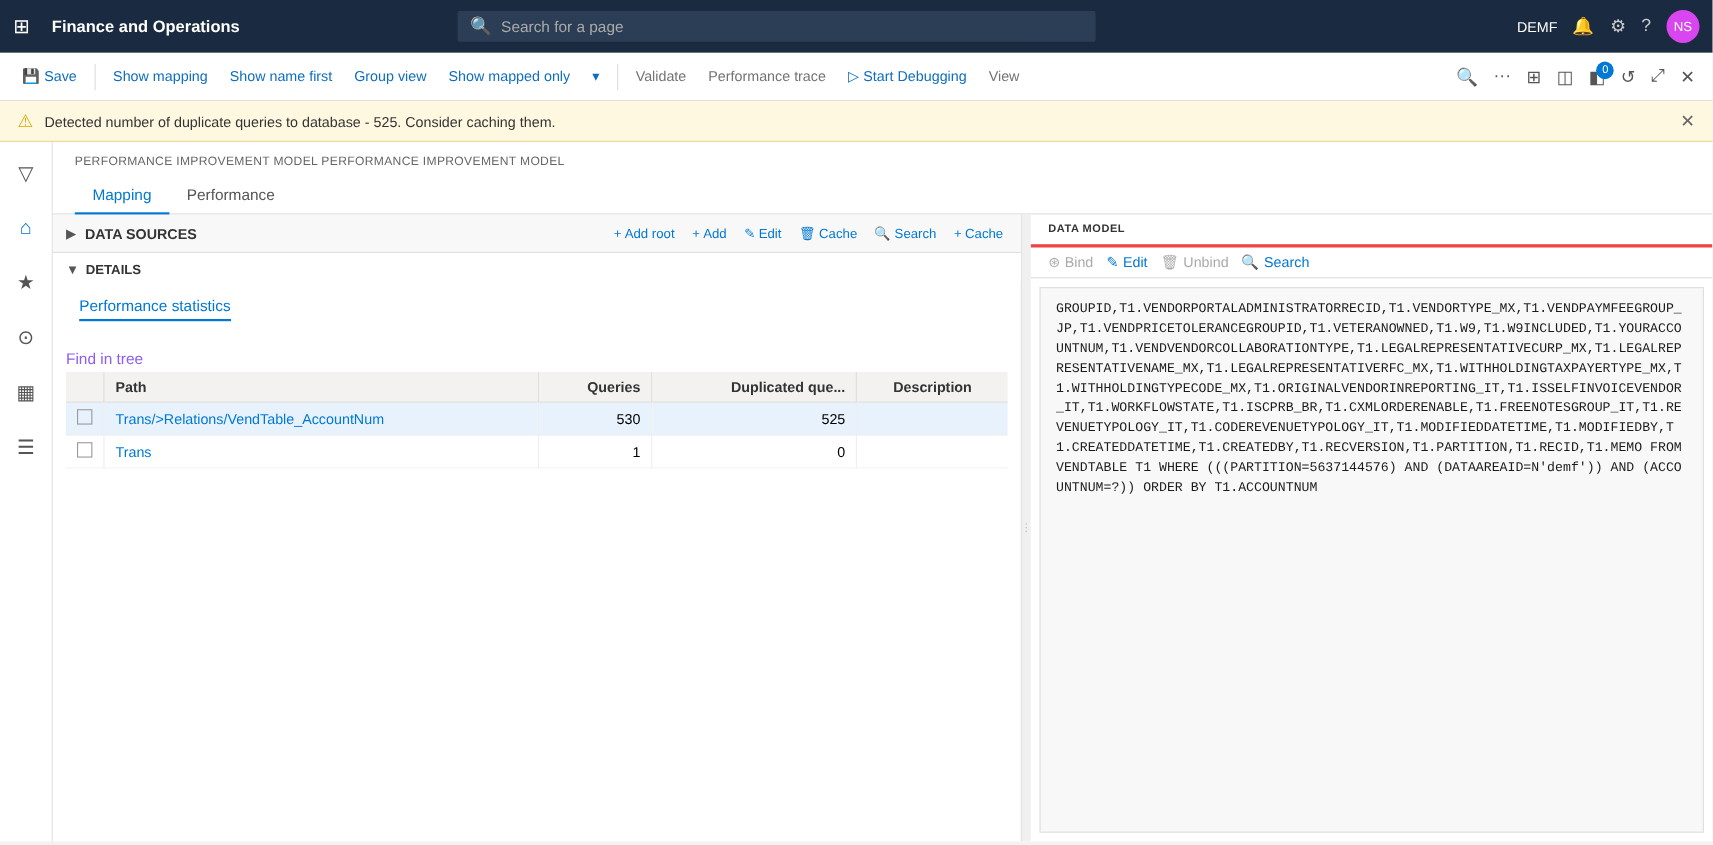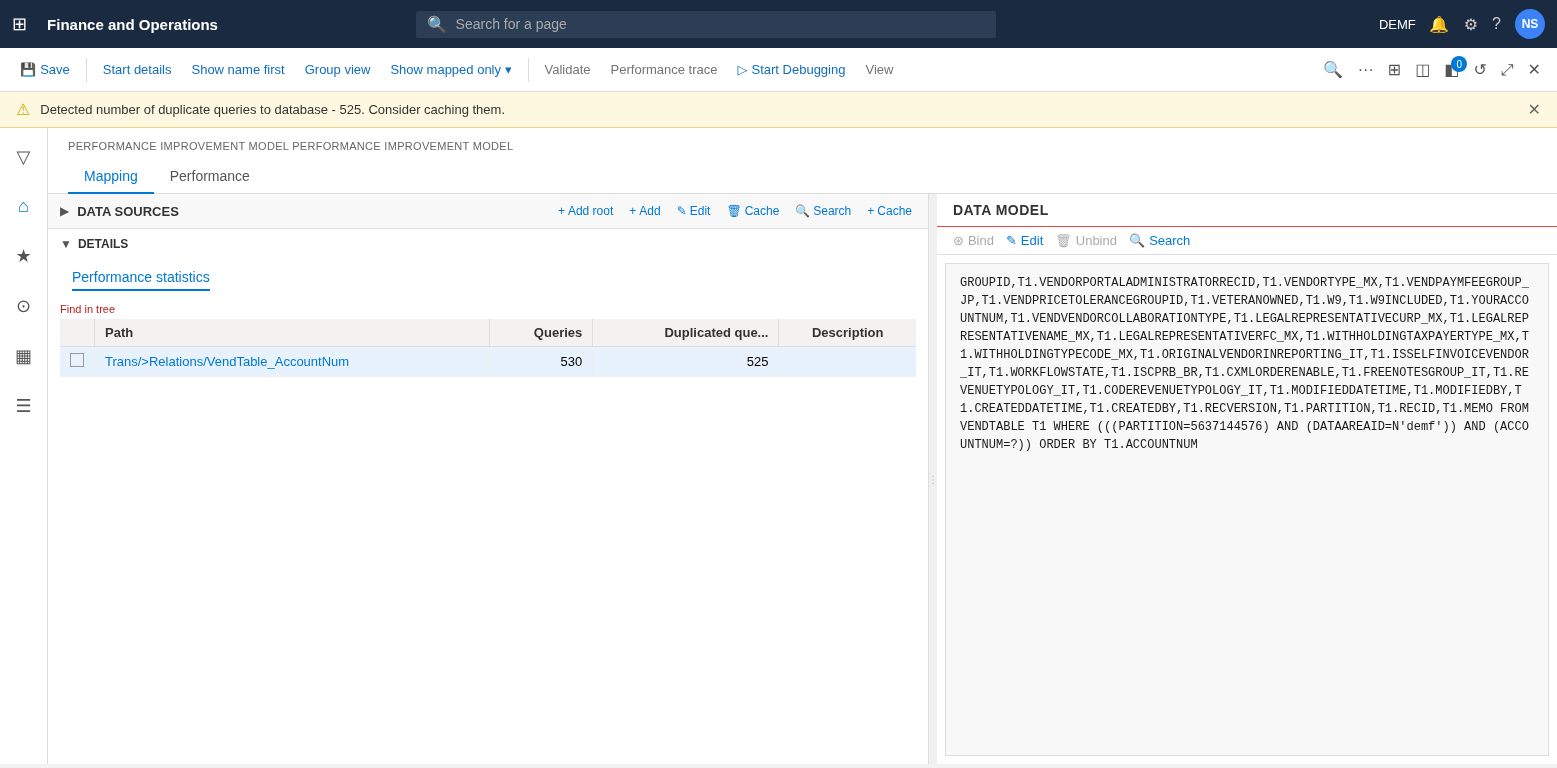--- a/index.html
+++ b/index.html
@@ -32,21 +32,21 @@
       border: none;
       outline: none;
       color: #ccc;
       font-size: 14px;
       width: 100%;
     }
     .top-nav-search input::placeholder { color: #aaa; }
     .top-nav-right { display: flex; align-items: center; gap: 14px; margin-left: auto; }
     .top-nav-right .nav-text { color: #fff; font-size: 13px; }
     .top-nav-right .nav-icon { color: #ccc; font-size: 16px; cursor: pointer; }
-    .avatar { background: #3b82f6; color: #fff; border-radius: 50%; width: 30px; height: 30px; display: flex; align-items: center; justify-content: center; font-size: 12px; font-weight: 700; }
+    .avatar { background: #d946ef; color: #fff; border-radius: 50%; width: 30px; height: 30px; display: flex; align-items: center; justify-content: center; font-size: 12px; font-weight: 400; }
 
     
     .toolbar {
       display: flex;
       align-items: center;
       background: #fff;
       border-bottom: 1px solid #ddd;
       padding: 0 12px;
       height: 44px;
       gap: 4px;
@@ -58,21 +58,21 @@
       padding: 4px 8px;
       font-size: 13px;
       color: #106ebe;
       cursor: pointer;
       border: none;
       background: transparent;
       white-space: nowrap;
     }
     .toolbar-separator { width: 1px; height: 24px; background: #ddd; margin: 0 4px; }
     .toolbar-btn-plain { color: #737373; }
-    .toolbar-show-mapped { display: flex; align-items: center; gap: 4px; }
+    .toolbar-show-mapped { display: flex; align-items: center; gap: 20px; }
     .toolbar-right { margin-left: auto; display: flex; align-items: center; gap: 6px; }
     .toolbar-right-icon { color: #555; font-size: 16px; cursor: pointer; padding: 4px; }
     .badge { background: #0078d4; color: #fff; border-radius: 50%; width: 16px; height: 16px; font-size: 10px; display: flex; align-items: center; justify-content: center; }
 
     
     .warning-banner {
       display: flex;
       align-items: center;
       background: #fff8e1;
       border-bottom: 1px solid #f0d080;
@@ -199,25 +199,26 @@
       font-size: 14px;
       color: #0078d4;
       border-bottom: 2px solid #0078d4;
       padding: 6px 0 4px;
       margin: 8px 0 8px 12px;
       display: inline-block;
       font-weight: 500;
     }
 
     .find-link {
-      color: #b91c1c;
-      font-size: 11px;
+      color: #8b5cf6;
+      font-size: 14px;
       cursor: pointer;
       padding: 4px 12px;
       text-decoration: none;
+      margin-top: 14px;
     }
 
     
     .perf-table {
       width: 100%;
       border-collapse: collapse;
       font-size: 13px;
     }
     .perf-table th {
       background: #f3f2f1;
@@ -258,25 +259,25 @@
     
     .right-panel {
       width: 620px;
       display: flex;
       flex-direction: column;
       overflow: hidden;
     }
 
     .data-model-header {
       padding: 8px 16px;
-      font-size: 14px;
+      font-size: 10px;
       font-weight: 700;
       color: #333;
       letter-spacing: 0.5px;
-      border-bottom: 1px solid #ef4444;
+      border-bottom: 3px solid #ef4444;
     }
 
     .data-model-actions {
       display: flex;
       align-items: center;
       gap: 12px;
       padding: 6px 16px;
       border-bottom: 1px solid #ddd;
     }
     .dm-action {
@@ -325,21 +326,21 @@
   </div>
 </div>
 
 <div class="toolbar">
   <button class="toolbar-btn">
     <span>💾</span>
     <span>Save</span>
   </button>
   <div class="toolbar-separator"></div>
   <button class="toolbar-btn">
-    <span>Start details</span>
+    <span>Show mapping</span>
   </button>
   <button class="toolbar-btn">
     <span>Show name first</span>
   </button>
   <button class="toolbar-btn">
     <span>Group view</span>
   </button>
   <button class="toolbar-btn toolbar-show-mapped">
     <span>Show mapped only</span>
     <span>▾</span>
@@ -464,20 +465,27 @@
               </tr>
             </thead>
             <tbody>
               <tr class="row-selected">
                 <td class="check-col"><div class="check-box"></div></td>
                 <td><a>Trans/&gt;Relations/VendTable_AccountNum</a></td>
                 <td class="num">530</td>
                 <td class="num">525</td>
                 <td></td>
               </tr>
+              <tr>
+                <td class="check-col"><div class="check-box"></div></td>
+                <td><a>Trans</a></td>
+                <td class="num">1</td>
+                <td class="num">0</td>
+                <td></td>
+              </tr>
             </tbody>
           </table>
         </div>
       </div>
 
       <div class="v-resizer">⋮</div>
 
       <div class="right-panel">
         <div class="data-model-header">DATA MODEL</div>
 

